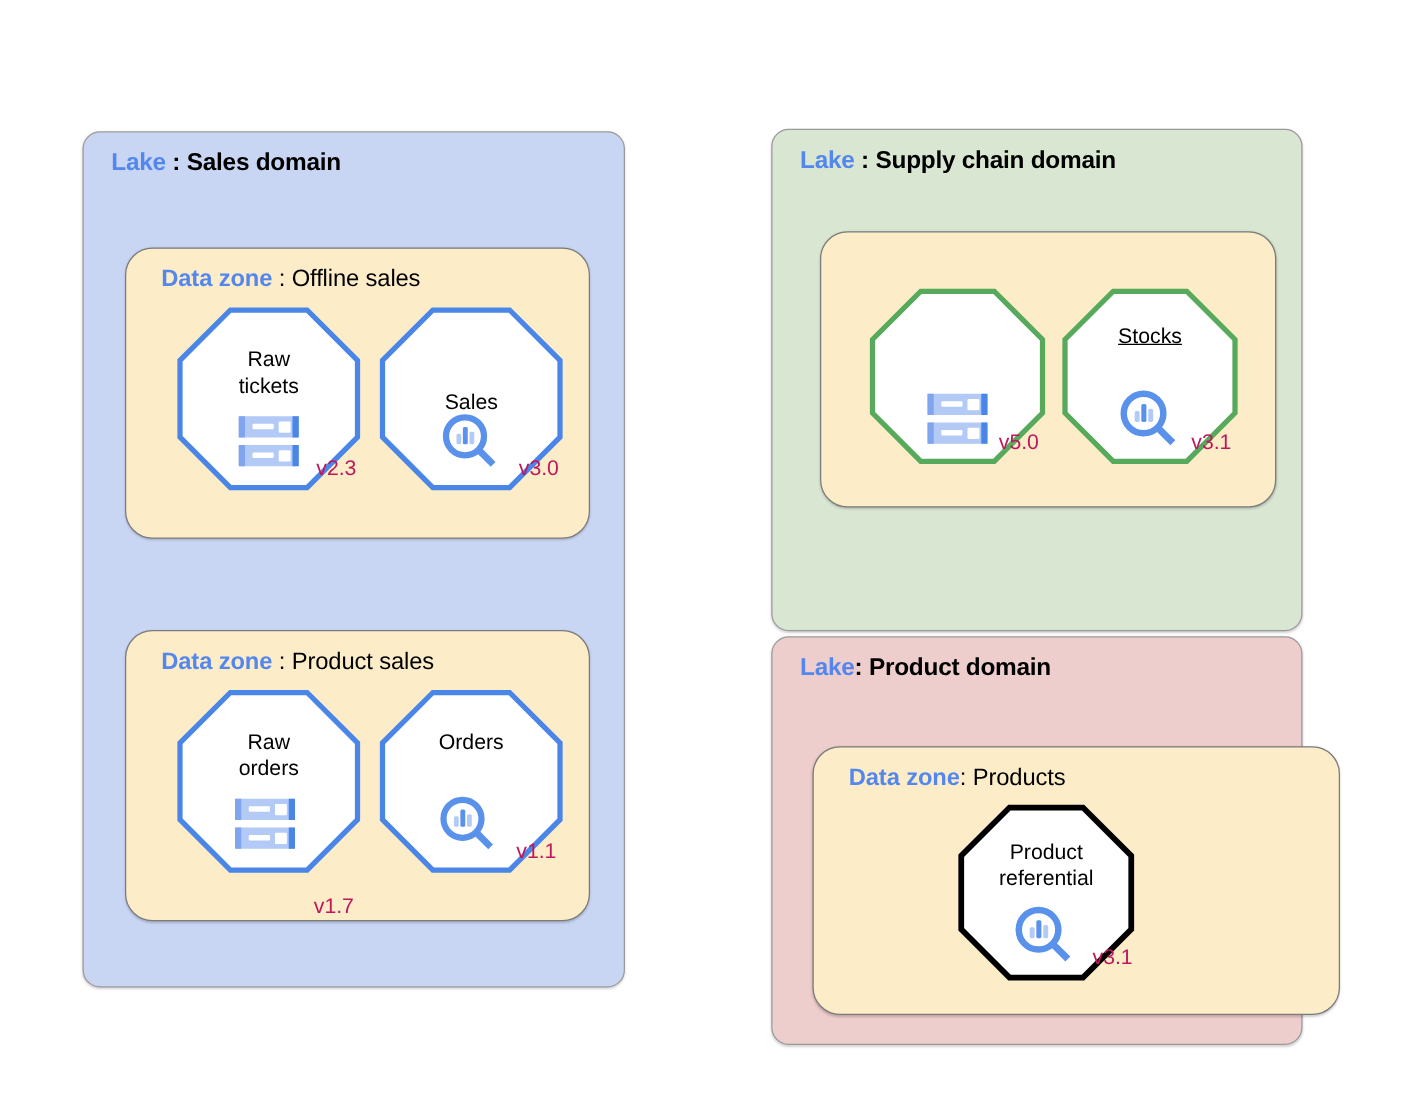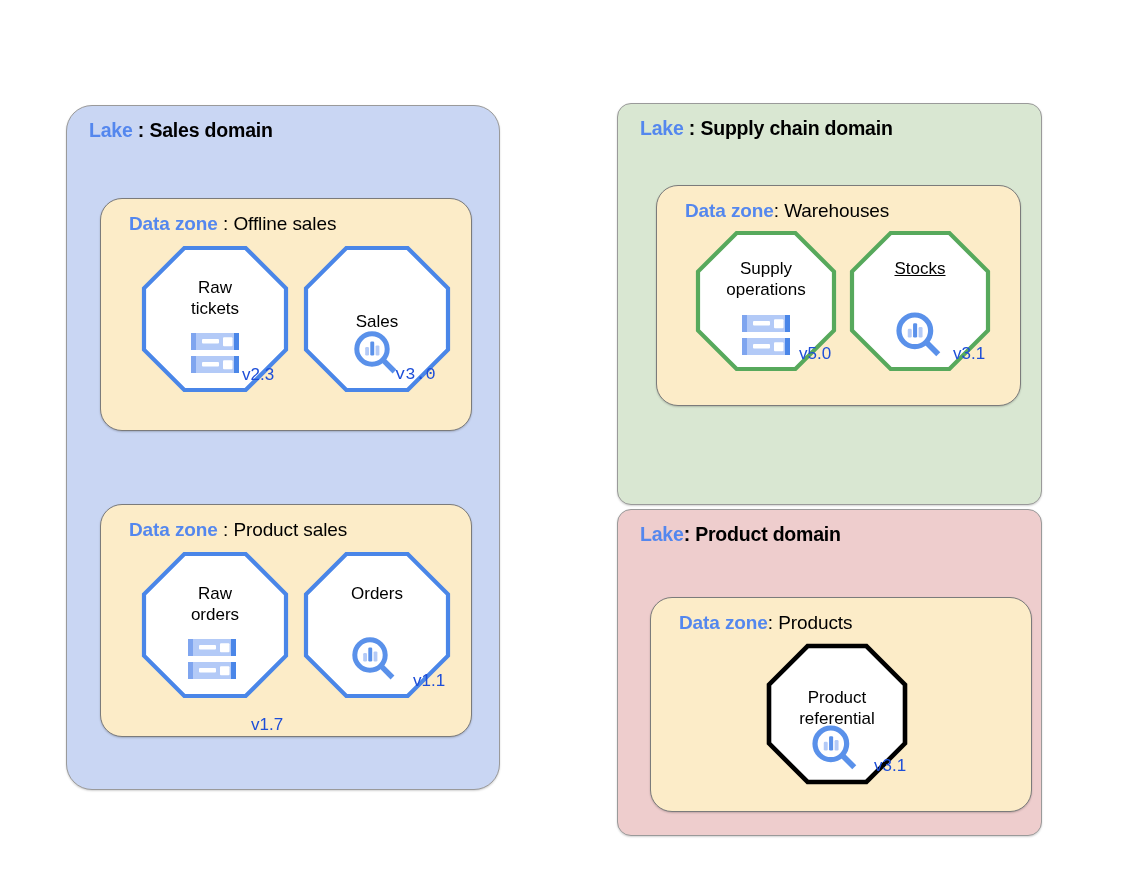--- a/index.html
+++ b/index.html
@@ -81,36 +81,36 @@
     width: 100%;
     text-align: center;
     font-size: 17px;
     line-height: 21px;
     color: #000000;
     white-space: pre-line;
   }
   .product .p-version {
     position: absolute;
     font-size: 17px;
-    color: #1d4ed8;
+    color: #be185d;
     white-space: nowrap;
   }
   .product .p-icon {
     position: absolute;
   }
 
   
   .icon-svg { display: block; }
 </style>
 </head>
 <body>
 
 <div id="canvas">
 
-  <div class="lake" style="left:66px; top:105px; width:434px; height:685px; background:#c9d6f3;border-radius:26px;">
+  <div class="lake" style="left:66px; top:105px; width:434px; height:685px; background:#c9d6f3;">
     <div class="lake-title">
       <span class="kw">Lake</span><span> : </span><span>Sales domain</span>
     </div>
 
     <div class="zone" style="left:33px; top:92px; width:372px; height:233px;">
       <div class="zone-title">
         <span class="kw">Data zone</span><span> : </span><span>Offline sales</span>
       </div>
 
       <div class="product" style="left:40px; top:46px; width:148px; height:148px;">
@@ -128,40 +128,40 @@
               <rect x="12" y="7" width="17" height="4.4" rx="1" fill="#ffffff"></rect>
               <rect x="33" y="5.2" width="9.5" height="9" rx="1" fill="#ffffff"></rect>
               <rect x="1" y="24" width="48" height="17" rx="1" fill="#b3caf7"></rect>
               <rect x="1" y="24" width="5" height="17" fill="#7fa5ef"></rect>
               <rect x="44" y="24" width="5" height="17" fill="#4a86e8"></rect>
               <rect x="12" y="30" width="17" height="4.4" rx="1" fill="#ffffff"></rect>
               <rect x="33" y="28.2" width="9.5" height="9" rx="1" fill="#ffffff"></rect>
             </g>
           </svg>
         </div>
-        <div class="p-version" style="left:101px; top:120px;text-align:right;">v2.3</div>
+        <div class="p-version" style="left:112px; top:120px;text-align:right;">v2.3</div>
       </div>
 
       <div class="product" style="left:202px; top:46px; width:148px; height:148px;">
         <svg class="oct" width="148" height="148" viewBox="0 0 148 148">
           <polygon points="43.3,3 104.7,3 145,43.3 145,104.7 104.7,145 43.3,145 3,104.7 3,43.3" fill="#ffffff" stroke="#4a86e8" stroke-width="4.2" stroke-linejoin="miter"></polygon>
         </svg>
         <div class="p-label" style="top:32px;margin-top:34px;">Sales</div>
         <div class="p-icon" style="left:49px; top:84px;">
           <svg class="icon-svg" width="48" height="48" viewBox="0 0 48 48">
             <g>
               <circle cx="20" cy="20" r="15.2" fill="none" stroke="#5a91ea" stroke-width="5"></circle>
               <rect x="13.2" y="18.0" width="3.8" height="8.4" rx="1.2" fill="#b3caf7"></rect>
               <rect x="18.3" y="12.6" width="3.9" height="13.8" rx="1.2" fill="#5a91ea"></rect>
               <rect x="23.6" y="16.4" width="3.8" height="10" rx="1.2" fill="#b3caf7"></rect>
               <line x1="31.2" y1="31.2" x2="42.5" y2="42.5" stroke="#5a91ea" stroke-width="5.4" stroke-linecap="butt"></line>
             </g>
           </svg>
         </div>
-        <div class="p-version" style="left:92px; top:120px;font-family:Liberation Mono, monospace;">v3.0</div>
+        <div class="p-version" style="left:112px; top:120px;">v3.0</div>
       </div>
     </div>
 
     <div class="zone" style="left:33px; top:398px; width:372px; height:233px;">
       <div class="zone-title">
         <span class="kw">Data zone</span><span> : </span><span>Product sales</span>
       </div>
 
       <div class="product" style="left:40px; top:46px; width:148px; height:148px;">
         <svg class="oct" width="148" height="148" viewBox="0 0 148 148">
@@ -208,30 +208,25 @@
       </div>
     </div>
   </div>
 
   <div class="lake" style="left:617px; top:103px; width:425px; height:402px; background:#d9e7d2;">
     <div class="lake-title">
       <span class="kw">Lake</span><span> : </span><span>Supply chain domain</span>
     </div>
 
     <div class="zone" style="left:38px; top:81px; width:365px; height:221px;">
-      <div class="zone-title">
-        <span class="kw">Data zone</span><span>: </span><span>Warehouses</span>
-      </div>
 
       <div class="product" style="left:38px; top:44px; width:142px; height:142px;">
         <svg class="oct" width="142" height="142" viewBox="0 0 142 142">
           <polygon points="41.6,3 100.4,3 139,41.6 139,100.4 100.4,139 41.6,139 3,100.4 3,41.6" fill="#ffffff" stroke="#57a95c" stroke-width="4.2" stroke-linejoin="miter"></polygon>
         </svg>
-        <div class="p-label" style="top:28px;">Supply
-operations</div>
         <div class="p-icon" style="left:46px; top:84px;">
           <svg class="icon-svg" width="50" height="42" viewBox="0 0 50 42">
             <g>
               <rect x="1" y="1" width="48" height="17" rx="1" fill="#b3caf7"></rect>
               <rect x="1" y="1" width="5" height="17" fill="#7fa5ef"></rect>
               <rect x="44" y="1" width="5" height="17" fill="#4a86e8"></rect>
               <rect x="12" y="7" width="17" height="4.4" rx="1" fill="#ffffff"></rect>
               <rect x="33" y="5.2" width="9.5" height="9" rx="1" fill="#ffffff"></rect>
               <rect x="1" y="24" width="48" height="17" rx="1" fill="#b3caf7"></rect>
               <rect x="1" y="24" width="5" height="17" fill="#7fa5ef"></rect>
@@ -263,30 +258,30 @@
         <div class="p-version" style="left:104px; top:114px;">v3.1</div>
       </div>
     </div>
   </div>
 
   <div class="lake" style="left:617px; top:461px; width:425px; height:327px; background:#eecdcd;margin-top:48px;">
     <div class="lake-title">
       <span class="kw">Lake</span><span>: </span><span>Product domain</span>
     </div>
 
-    <div class="zone" style="left:32px; top:87px; width:382px; height:215px;">
+    <div class="zone" style="left:32px; top:87px; width:422px; height:215px;">
       <div class="zone-title">
         <span class="kw">Data zone</span><span>: </span><span>Products</span>
       </div>
 
       <div class="product" style="left:115px; top:45px; width:142px; height:142px;">
         <svg class="oct" width="142" height="142" viewBox="0 0 142 142">
           <polygon points="41.6,3 100.4,3 139,41.6 139,100.4 100.4,139 41.6,139 3,100.4 3,41.6" fill="#ffffff" stroke="#000000" stroke-width="4.6" stroke-linejoin="miter"></polygon>
         </svg>
-        <div class="p-label" style="top:44px;">Product
+        <div class="p-label" style="top:28px;">Product
 referential</div>
         <div class="p-icon" style="left:44px; top:80px;">
           <svg class="icon-svg" width="50" height="50" viewBox="0 0 48 48">
             <g>
               <circle cx="20" cy="20" r="15.2" fill="none" stroke="#5a91ea" stroke-width="5"></circle>
               <rect x="13.2" y="18.0" width="3.8" height="8.4" rx="1.2" fill="#b3caf7"></rect>
               <rect x="18.3" y="12.6" width="3.9" height="13.8" rx="1.2" fill="#5a91ea"></rect>
               <rect x="23.6" y="16.4" width="3.8" height="10" rx="1.2" fill="#b3caf7"></rect>
               <line x1="31.2" y1="31.2" x2="42.5" y2="42.5" stroke="#5a91ea" stroke-width="5.4" stroke-linecap="butt"></line>
             </g>

